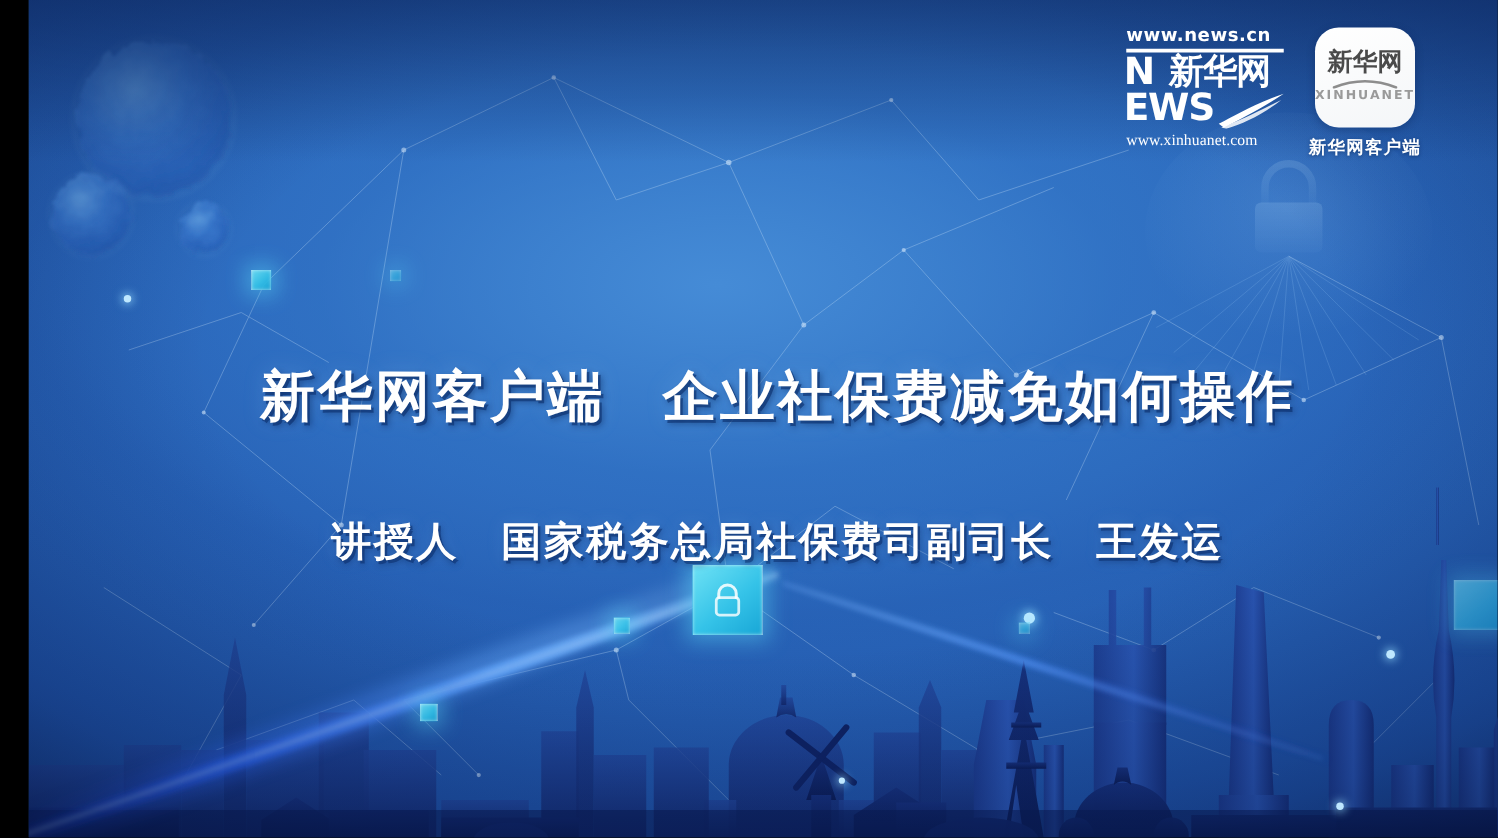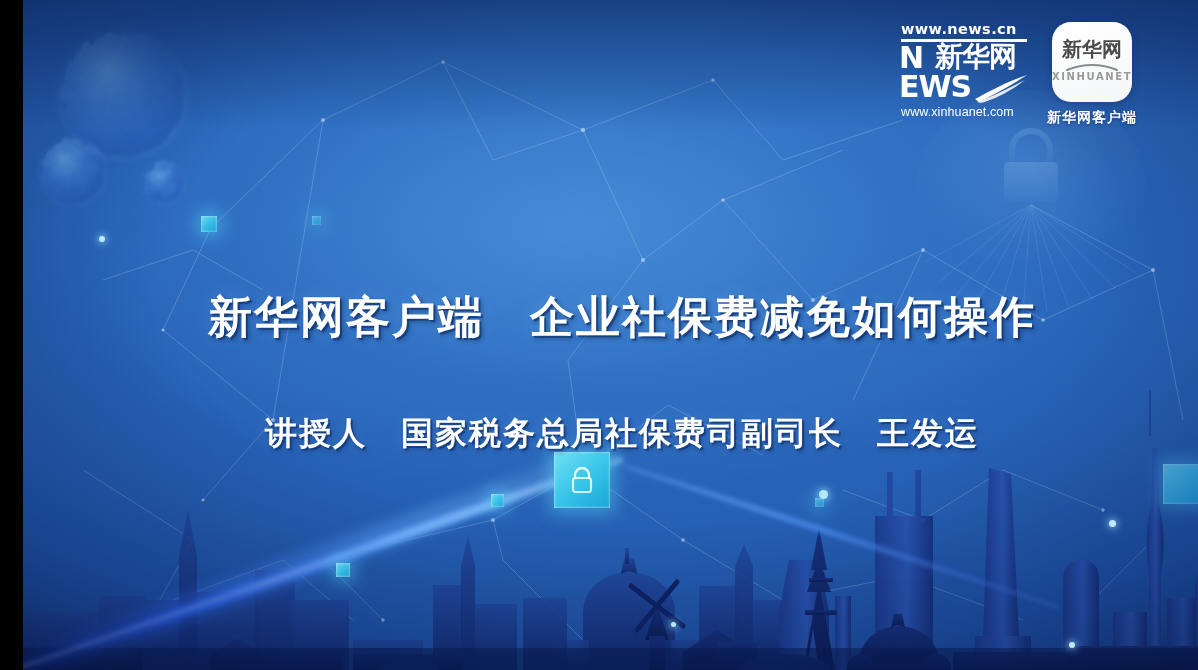--- a/index.html
+++ b/index.html
@@ -60,21 +60,21 @@
   .logo-NEWS span { display:block; }
   .logo-cn {
     position:absolute; left:36px; top:-1px;
     font-family:"DejaVu Sans","Liberation Sans",sans-serif;
     font-weight:700; color:#fff; font-size:28px; line-height:30px;
     letter-spacing:-1px;
     white-space:nowrap;
   }
   .logo-swoosh { position:absolute; left:74px; top:30px; width:58px; height:30px; }
   .logo-url-bottom {
-    font-family:Liberation Sans, sans-serif;
+    font-family:Liberation Serif, serif;
     font-size:12.5px; font-weight:400; color:#ffffff;
     letter-spacing:0.1px; line-height:1;
     padding-left:2px; margin-top:1px;
     white-space:nowrap;
   }
 
   #app-block {
     margin-left:12px;
     width:98px;
     display:flex; flex-direction:column; align-items:center;

